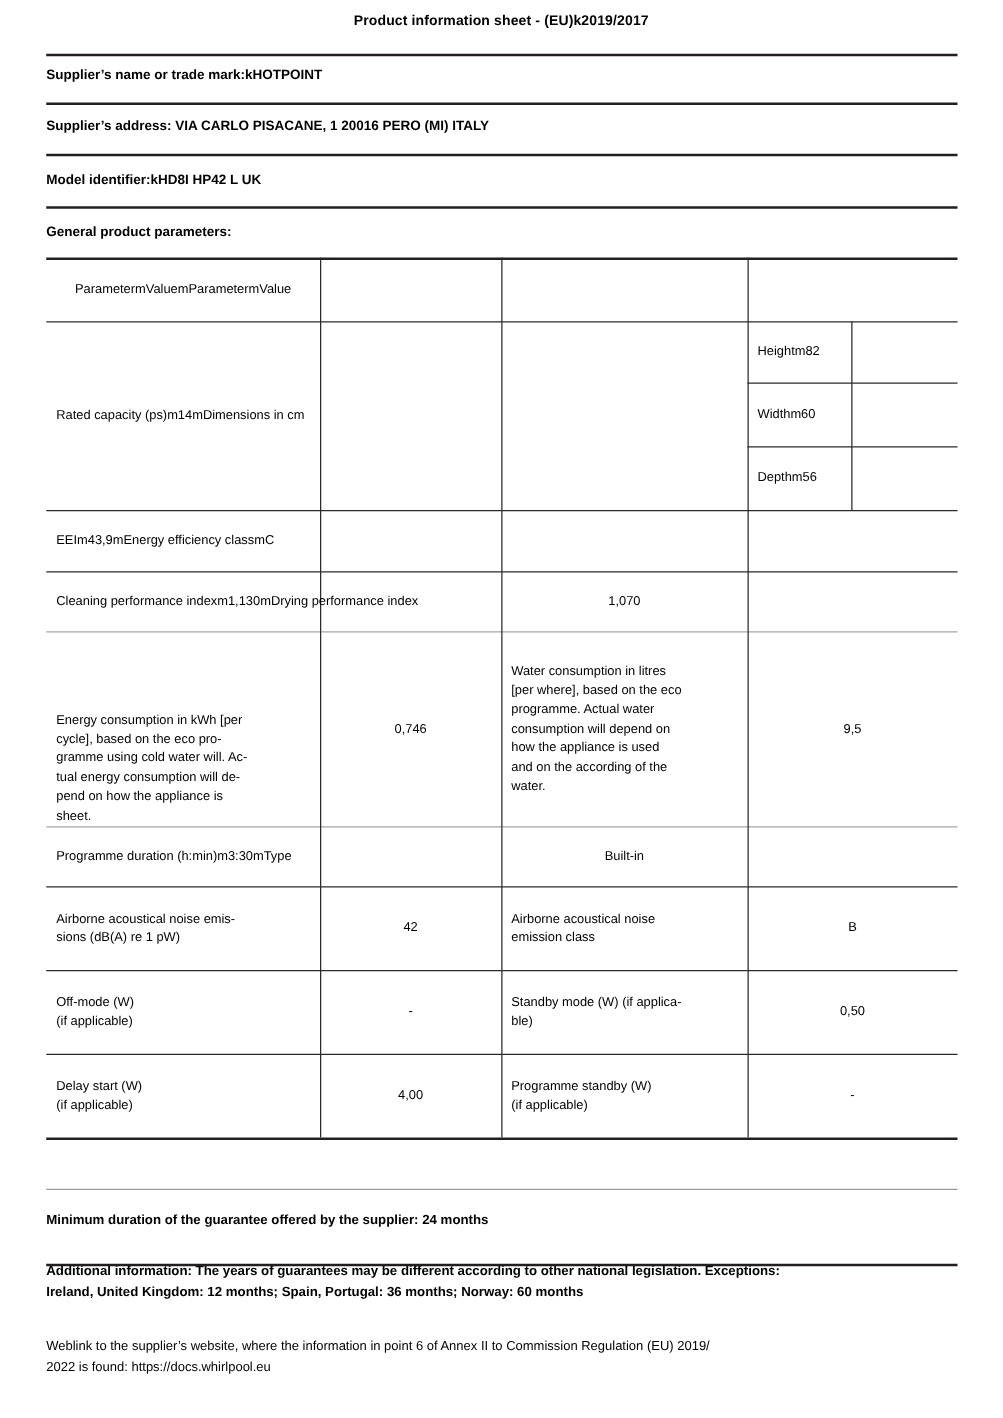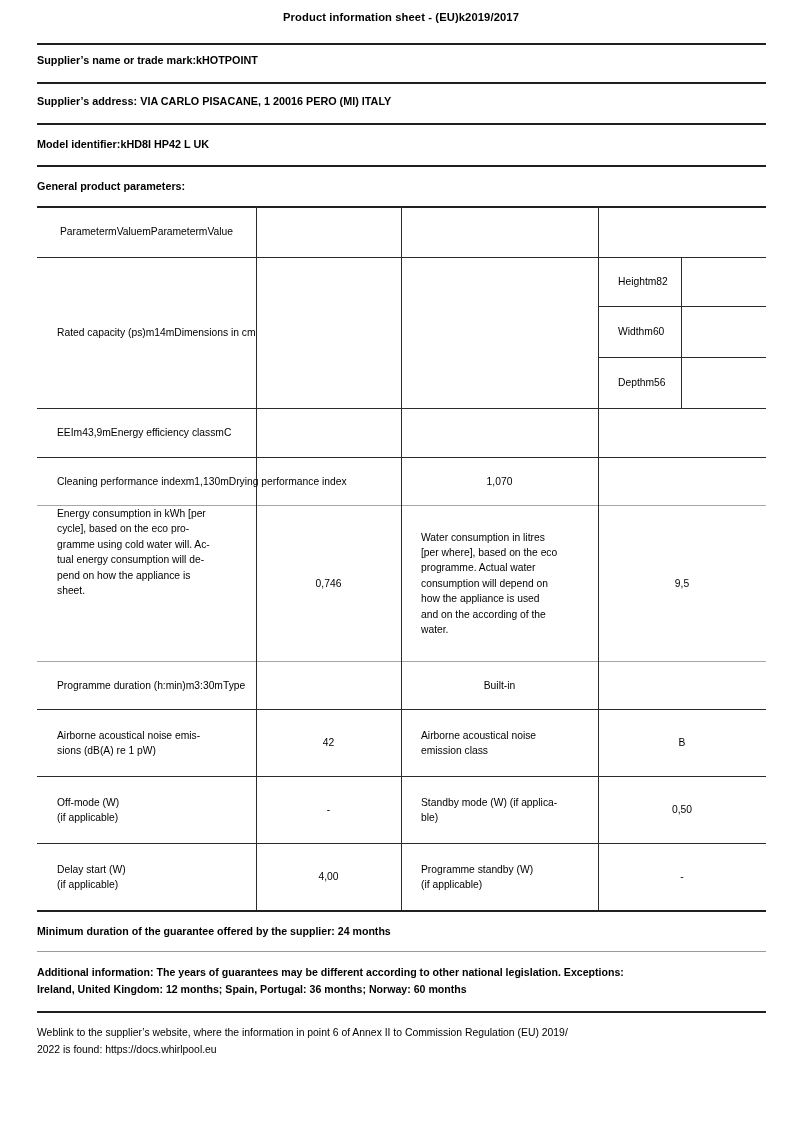--- a/index.html
+++ b/index.html
@@ -77,39 +77,40 @@
   
   .cell {
     position: absolute;
     font-size: 10.3px;
     line-height: 15.6px;
     display: flex;
     align-items: center;
     overflow: visible;
   }
   .cell.label {
-    padding-left: 20px;
+    padding-left: 8px;
     justify-content: flex-start;
   }
   .cell.center {
     justify-content: center;
     text-align: right;
   }
   .cell.nowrap { white-space: nowrap; }
   .cell .txt { display: block; }
   .cell.multiline { line-height: 15.4px; }
 
   
   .foot {
     position: absolute;
     left: 37px;
     width: 729px;
     font-size: 10.6px;
     font-weight: bold;
     line-height: 17px;
+    margin-top: 45px;
   }
   .foot.normal { font-weight: normal; font-size: 10.4px; line-height: 17px; }
 </style>
 </head>
 <body>
 
 <div class="page">
 
   <div class="doc-title">Product information sheet - (EU)k2019/2017</div>
 
@@ -152,21 +153,21 @@
 
     <div class="cell label nowrap" style="left:561px; top:52px; width:83px; height:48px">Heightm82</div>
     <div class="cell label nowrap" style="left:561px; top:101px; width:83px; height:50px">Widthm60</div>
     <div class="cell label nowrap" style="left:561px; top:152px; width:83px; height:50px">Depthm56</div>
 
     <div class="cell label nowrap" style="left:0px; top:203px; width:219px; height:48px">EEIm43,9mEnergy efficiency classmC</div>
 
     <div class="cell label nowrap" style="left:0px; top:252px; width:219px; height:47px">Cleaning performance indexm1,130mDrying performance index</div>
     <div class="cell center" style="left:364px; top:252px; width:197px; height:47px">1,070</div>
 
-    <div class="cell label multiline" style="left:0px; top:300px; width:219px; height:155px; align-items:flex-start">
+    <div class="cell label multiline" style="left:0px; top:300px; width:219px; height:155px; align-items:flex-end">
       <span class="txt">
         <span>Energy consumption in kWh [per</span><br>
         <span>cycle], based on the eco pro-</span><br>
         <span>gramme using cold water will. Ac-</span><br>
         <span>tual energy consumption will de-</span><br>
         <span>pend on how the appliance is</span><br>
         <span>sheet.</span>
       </span>
     </div>
     <div class="cell center" style="left:219px; top:300px; width:145px; height:155px">0,746</div>

